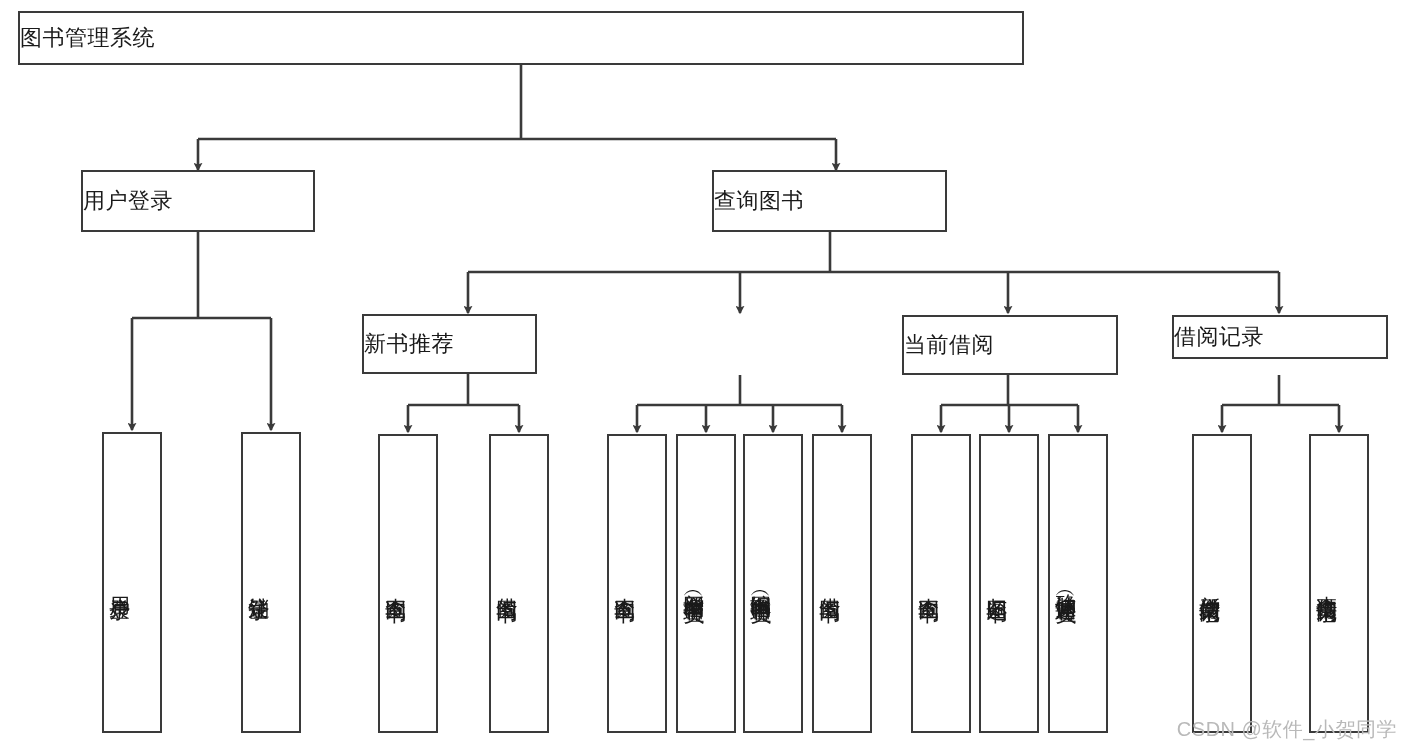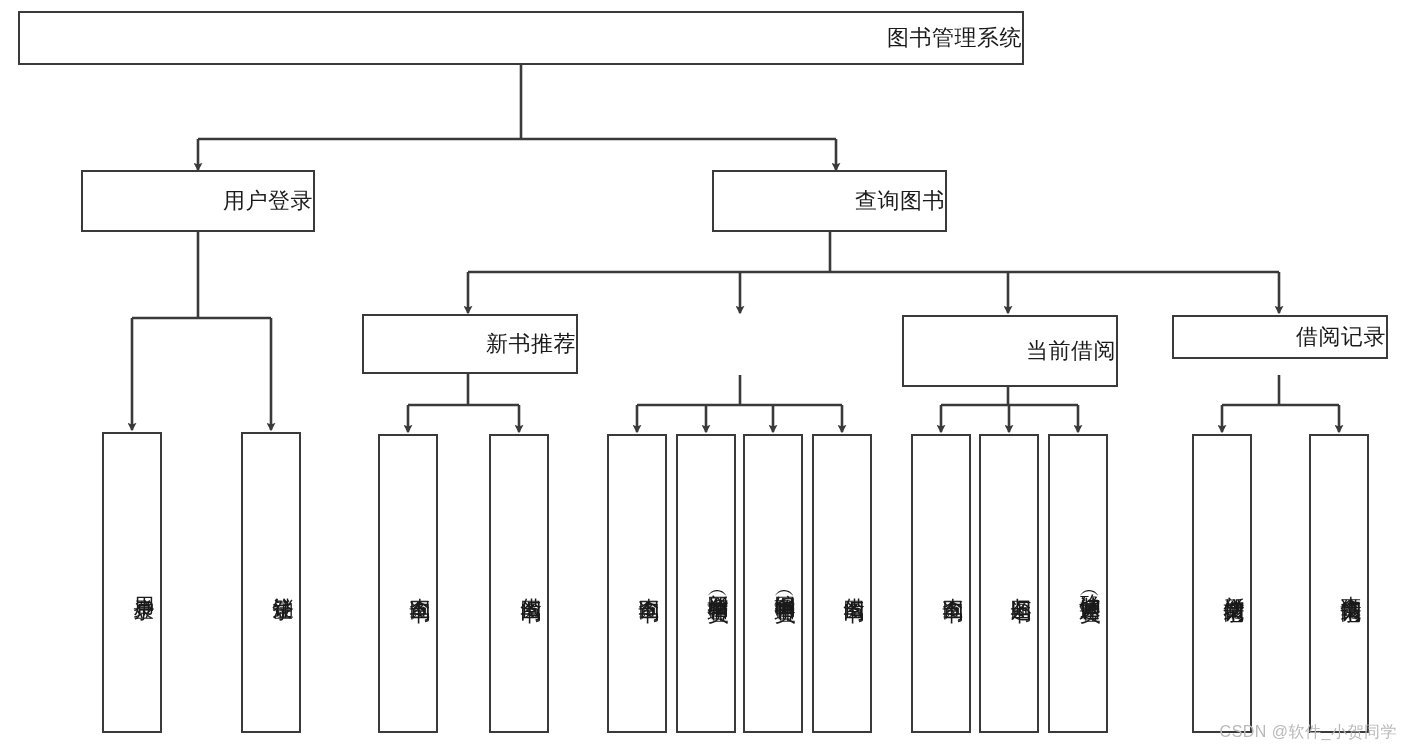--- a/index.html
+++ b/index.html
@@ -26,21 +26,21 @@
     width: 1405px;
     height: 747px;
   }
   .node-box {
     position: absolute;
     box-sizing: border-box;
     background: #ffffff;
     border: 2.5px solid #3a3a3a;
     display: flex;
     align-items: center;
-    justify-content: flex-end;
+    justify-content: flex-start;
     color: #1a1a1a;
   }
   .node-box.root-node {
     border-width: 2.5px;
   }
   .node-label-h {
     font-size: 22px;
     line-height: 1.1;
     letter-spacing: 0.5px;
     white-space: nowrap;
@@ -55,21 +55,21 @@
     font-size: 21px;
     line-height: 1.32;
     letter-spacing: 1.5px;
     white-space: nowrap;
     text-align: center;
   }
   .watermark {
     position: absolute;
     right: 8px;
     bottom: 4px;
-    font-size: 16px;
+    font-size: 20px;
     color: #b9b9b9;
     letter-spacing: 0.5px;
     white-space: nowrap;
     pointer-events: none;
   }
 </style>
 </head>
 <body>
 
 <div id="diagram-root">
@@ -128,24 +128,24 @@
     <span class="node-label-h">图书管理系统</span>
   </div>
 
   <div class="node-box" style="left:81px; top:170px; width:234px; height:62px;">
     <span class="node-label-h">用户登录</span>
   </div>
   <div class="node-box" style="left:712px; top:170px; width:235px; height:62px;">
     <span class="node-label-h">查询图书</span>
   </div>
 
-  <div class="node-box" style="left:362px; top:314px; width:216px; height:60px;">
+  <div class="node-box" style="left:362px; top:314px; width:175px; height:60px;">
     <span class="node-label-h">新书推荐</span>
   </div>
-  <div class="node-box" style="left:902px; top:315px; width:216px; height:72px;">
+  <div class="node-box" style="left:902px; top:315px; width:216px; height:60px;">
     <span class="node-label-h">当前借阅</span>
   </div>
   <div class="node-box" style="left:1172px; top:315px; width:216px; height:44px;">
     <span class="node-label-h">借阅记录</span>
   </div>
 
   <div class="node-box leaf-node" style="left:102px; top:432px; width:60px; height:301px;">
     <span class="node-label-v">用户登录</span>
   </div>
   <div class="node-box leaf-node" style="left:241px; top:432px; width:60px; height:301px;">

